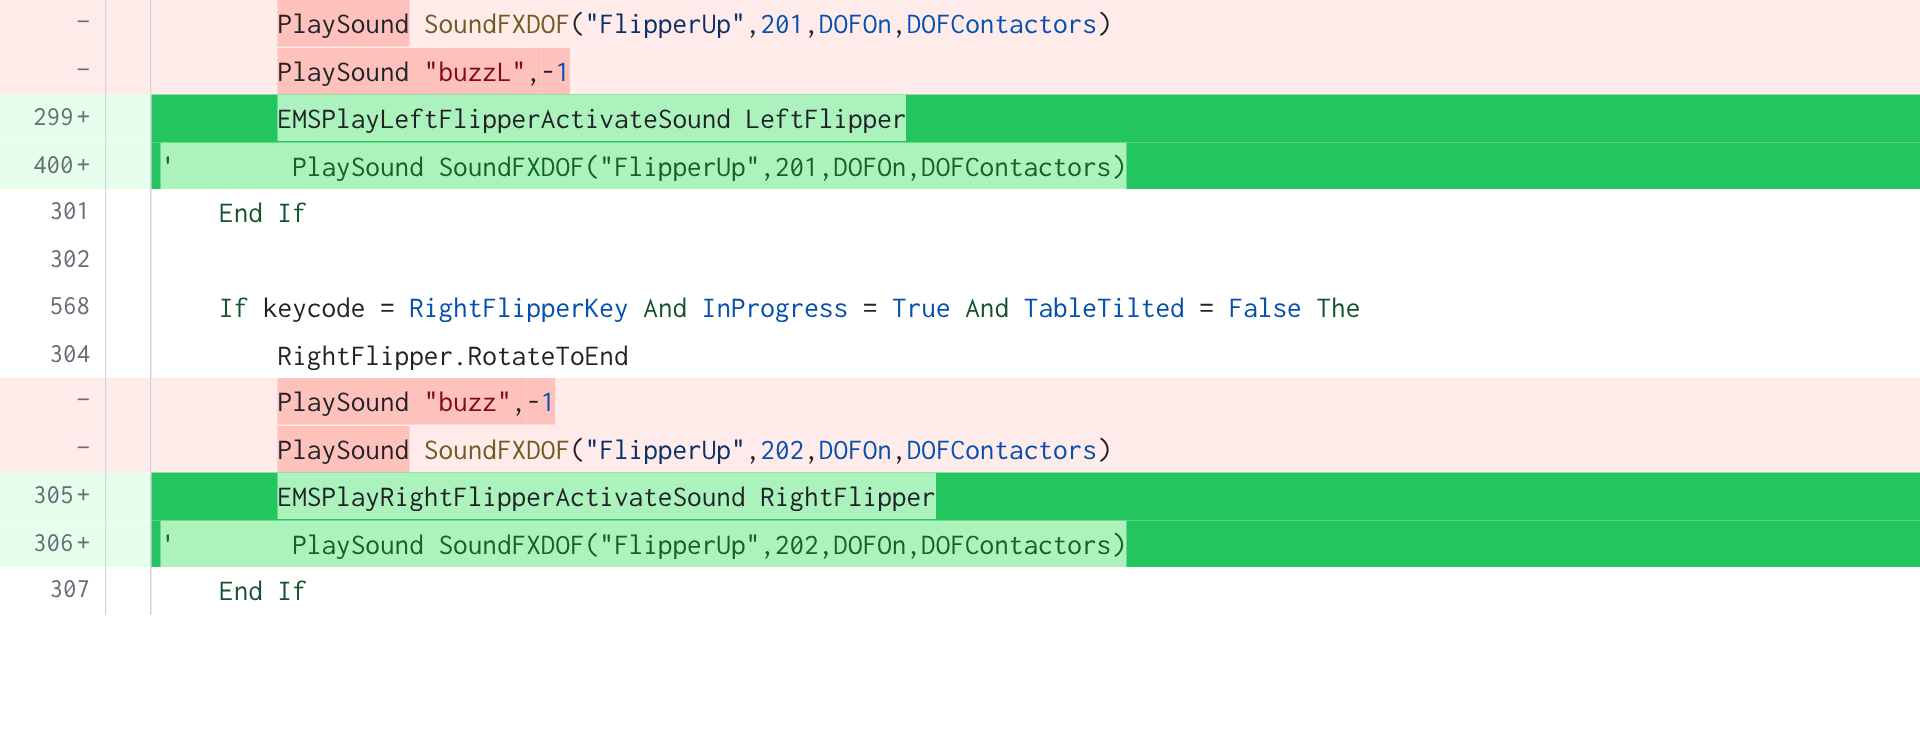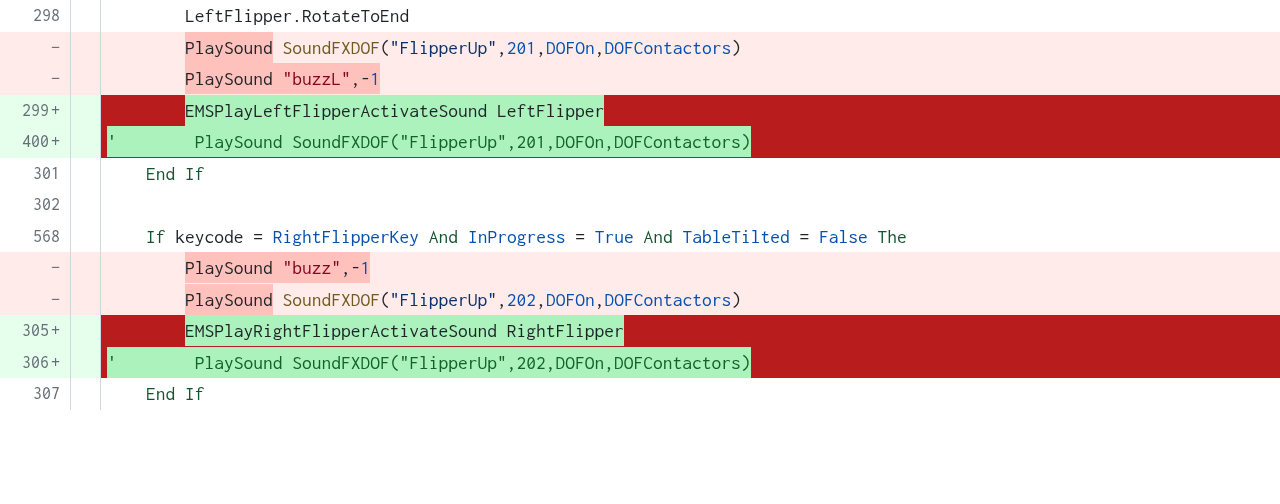--- a/index.html
+++ b/index.html
@@ -76,21 +76,21 @@
       display: flex;
       align-items: center;
     }
     .bg-del {
       background: #ffebe9;
     }
     .bg-del-strong {
       background: #ffc1bc;
     }
     .bg-add {
-      background: #b91c1c;
+      background: #22c55e;
     }
     .bg-add-strong {
       background: #abf2bc;
     }
     .tok-plain { color: #1f2328; }
     .tok-keyword { color: #14532d; }
     .tok-func { color: #6f5a1f; }
     .tok-string { color: #0a3069; }
     .tok-number { color: #0550ae; text-align: center; }
     .tok-ident { color: #0550ae; }
@@ -98,27 +98,20 @@
     .tok-op { color: #1f2328; }
     .tok-comment { color: #116329; }
     .tok-paren { color: #1f2328; }
     .tok-str-red { color: #82071e; }
   </style>
 </head>
 <body>
 
 <div class="diff-container">
     <div class="line">
-      <div class="gutter">
-        <span class="gutter-num">298</span>
-      </div>
-      <div class="marker"></div>
-      <div class="code"><span class=" tok-plain">        LeftFlipper.RotateToEnd</span></div>
-    </div>
-    <div class="line">
       <div class="gutter gutter-del">
         <span class="gutter-num"></span>
         <span class="gutter-sign">−</span>
       </div>
       <div class="marker marker-del"></div>
       <div class="code bg-del"><span class=" tok-plain">        </span><span class="bg-del-strong tok-plain">PlaySound</span><span class=" tok-plain"> </span><span class=" tok-func">SoundFXDOF</span><span class=" tok-paren">(</span><span class=" tok-string">"FlipperUp"</span><span class=" tok-plain">,</span><span class=" tok-number">201</span><span class=" tok-plain">,</span><span class=" tok-ident">DOFOn</span><span class=" tok-plain">,</span><span class=" tok-ident">DOFContactors</span><span class=" tok-paren">)</span></div>
     </div>
     <div class="line">
       <div class="gutter gutter-del">
         <span class="gutter-num"></span>
@@ -156,20 +149,27 @@
       </div>
       <div class="marker"></div>
       <div class="code"><span class=" tok-plain"></span></div>
     </div>
     <div class="line">
       <div class="gutter">
         <span class="gutter-num">568</span>
       </div>
       <div class="marker"></div>
       <div class="code"><span class=" tok-plain">    </span><span class=" tok-keyword">If</span><span class=" tok-plain"> keycode </span><span class=" tok-op">=</span><span class=" tok-plain"> </span><span class=" tok-ident">RightFlipperKey</span><span class=" tok-plain"> </span><span class=" tok-keyword">And</span><span class=" tok-plain"> </span><span class=" tok-ident">InProgress</span><span class=" tok-plain"> </span><span class=" tok-op">=</span><span class=" tok-plain"> </span><span class=" tok-bool">True</span><span class=" tok-plain"> </span><span class=" tok-keyword">And</span><span class=" tok-plain"> </span><span class=" tok-ident">TableTilted</span><span class=" tok-plain"> </span><span class=" tok-op">=</span><span class=" tok-plain"> </span><span class=" tok-bool">False</span><span class=" tok-plain"> </span><span class=" tok-keyword">The</span></div>
+    </div>
+    <div class="line">
+      <div class="gutter">
+        <span class="gutter-num">304</span>
+      </div>
+      <div class="marker"></div>
+      <div class="code"><span class=" tok-plain">        RightFlipper.RotateToEnd</span></div>
     </div>
     <div class="line">
       <div class="gutter gutter-del">
         <span class="gutter-num"></span>
         <span class="gutter-sign">−</span>
       </div>
       <div class="marker marker-del"></div>
       <div class="code bg-del"><span class=" tok-plain">        </span><span class="bg-del-strong"><span class="tok-plain">PlaySound </span><span class="tok-str-red">"buzz"</span><span class="tok-plain">,</span></span><span class="bg-del-strong"><span class="tok-plain">-</span><span class="tok-number">1</span></span></div>
     </div>
     <div class="line">

